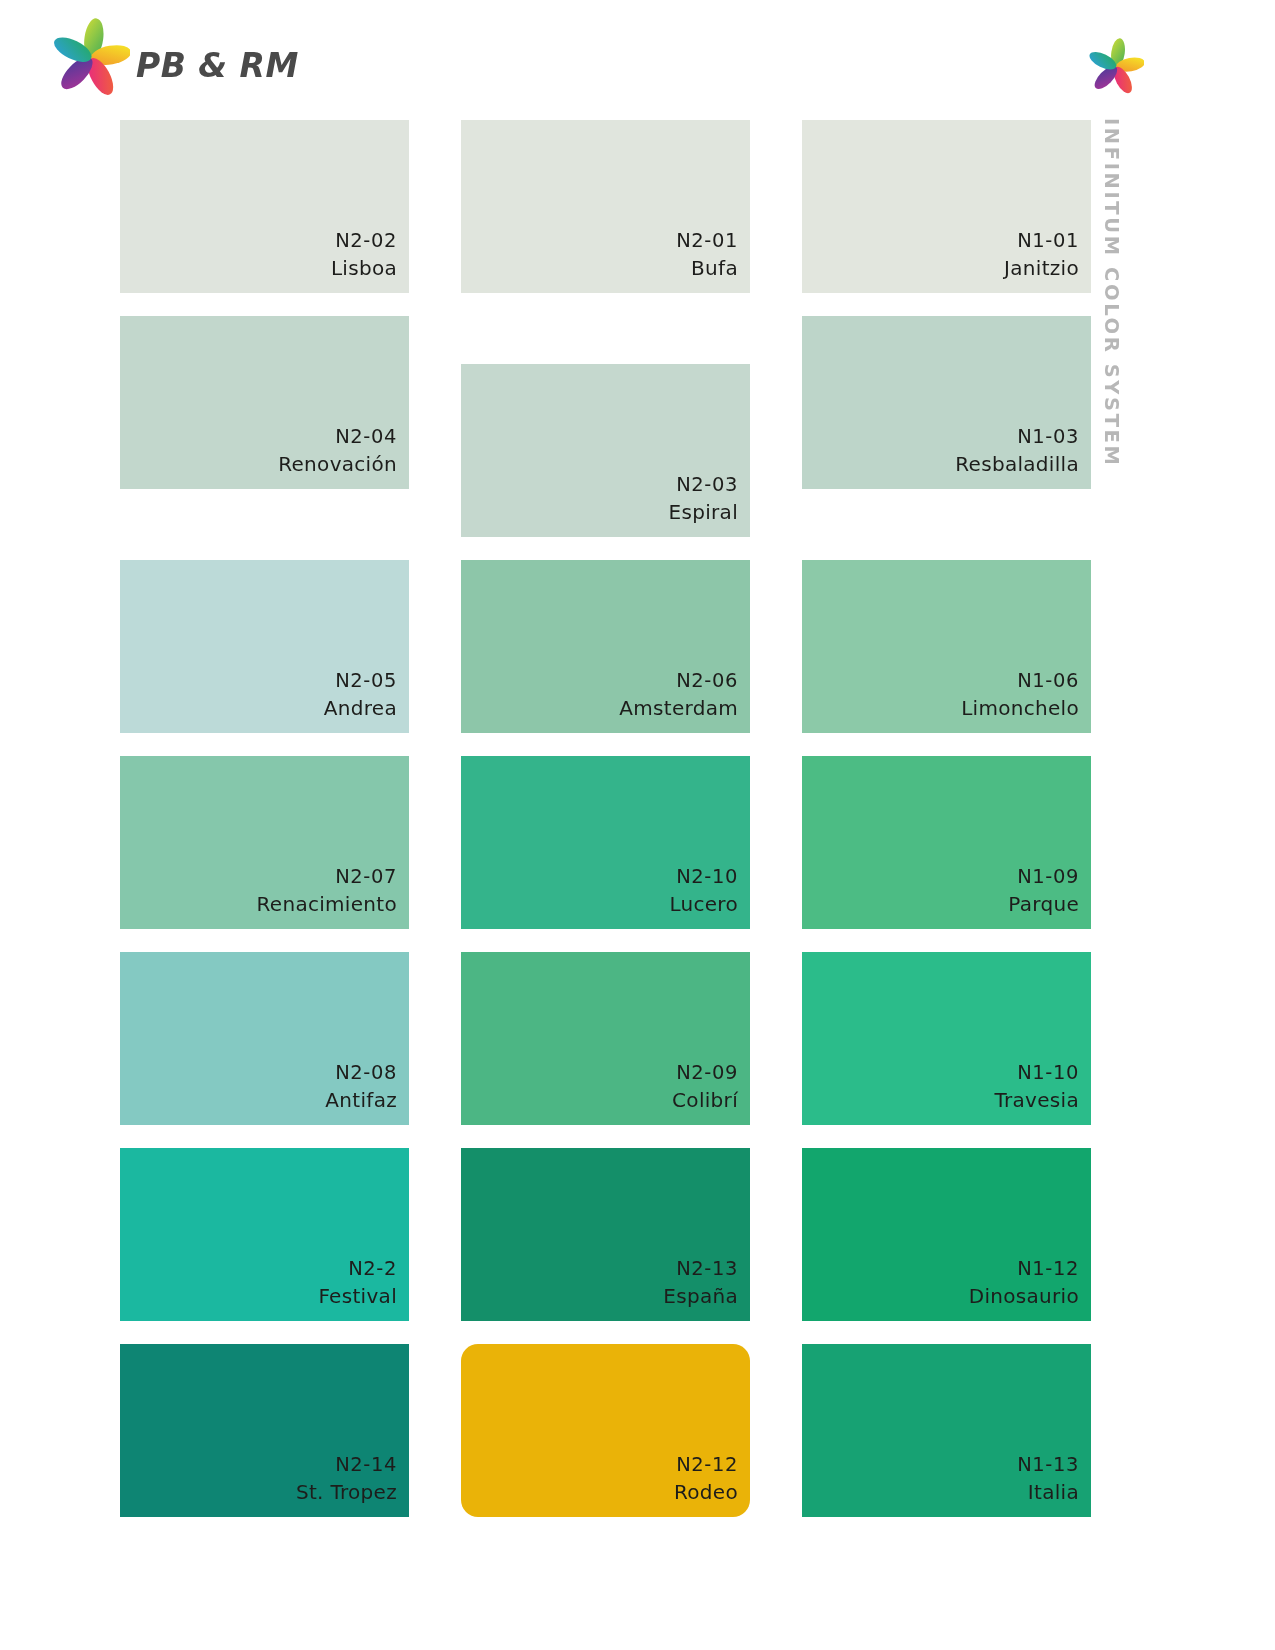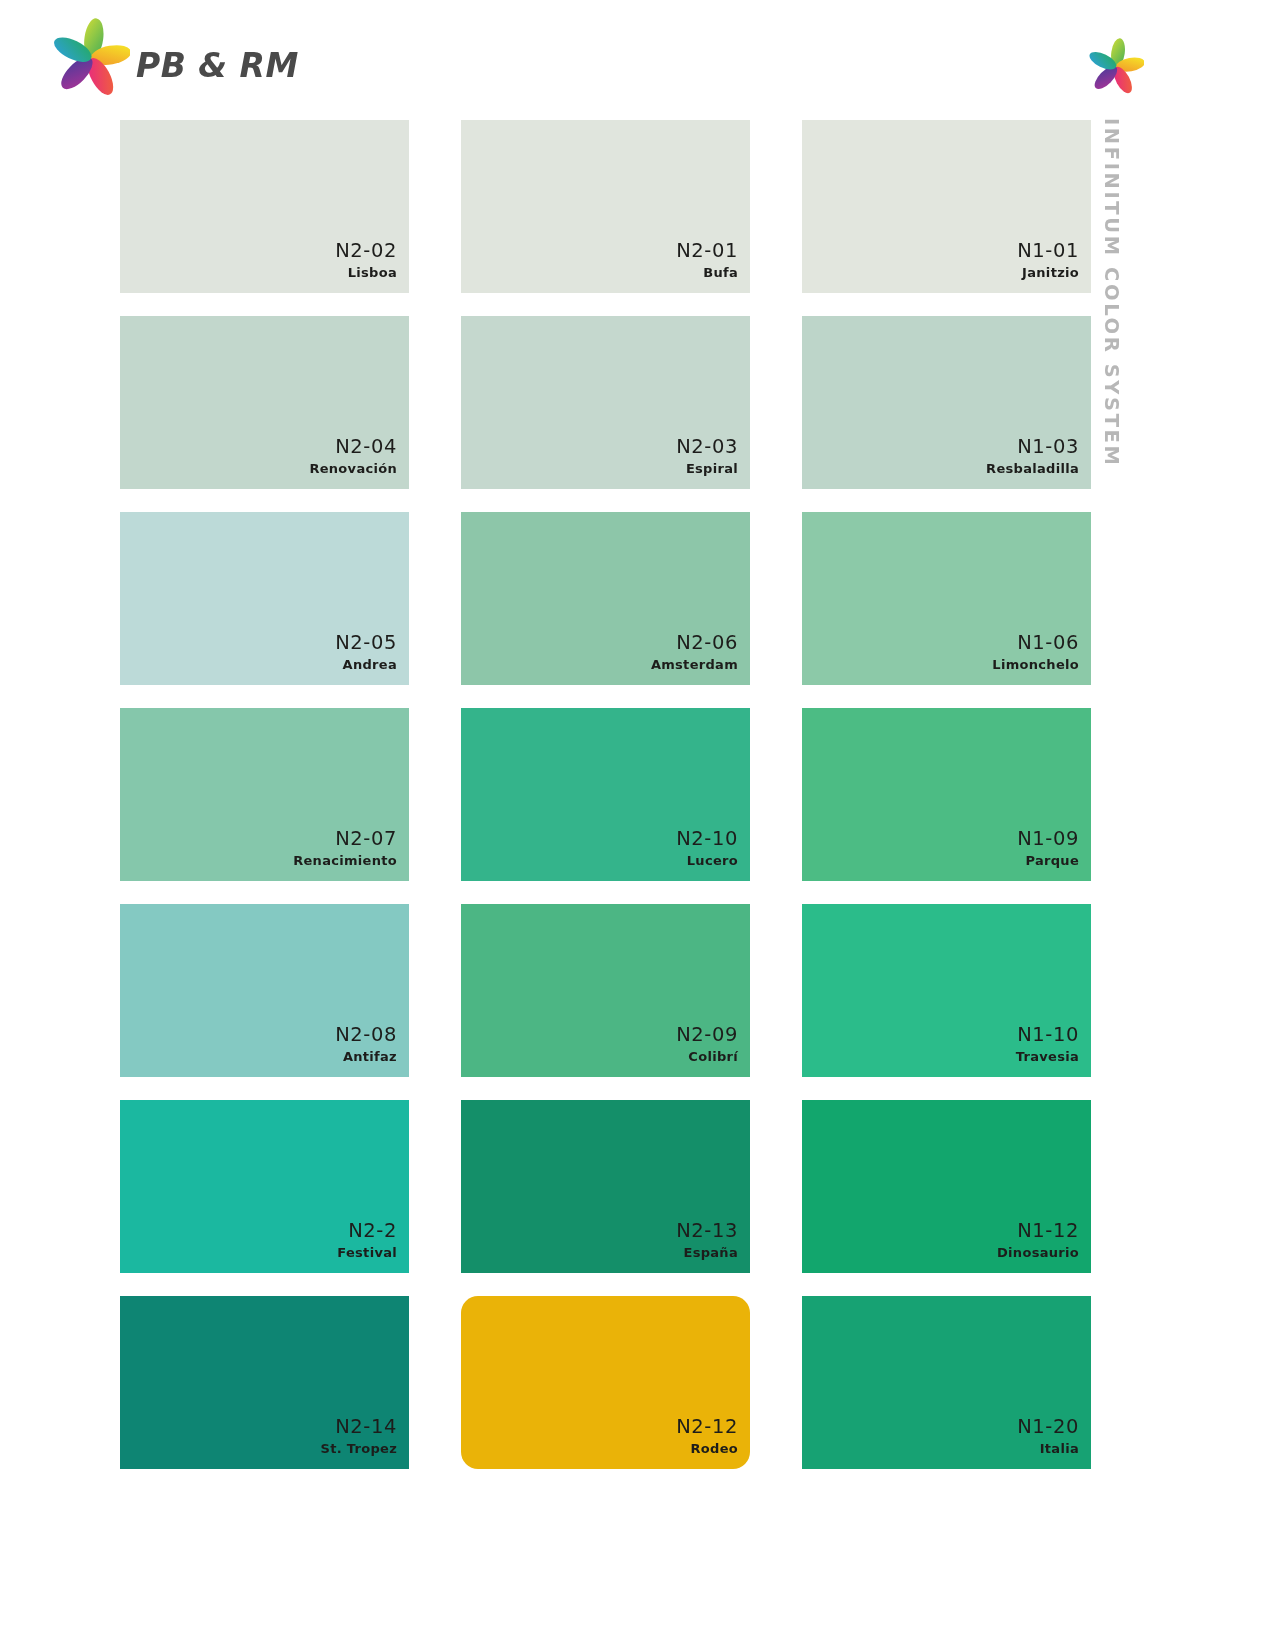--- a/index.html
+++ b/index.html
@@ -100,24 +100,23 @@
     line-height: 1.36;
   }
   .swatch .code {
     display: block;
     font-size: 19.5px;
     color: #1d1d1b;
     letter-spacing: 0.6px;
   }
   .swatch .name {
     display: block;
-    font-size: 13px;
+    font-size: 20px;
     color: #1d1d1b;
     letter-spacing: 0.3px;
-    font-weight: bold;
   }
 </style>
 </head>
 <body>
 
 <div id="header">
 
   <div id="brand-logo">
     <svg class="mark" viewBox="0 0 100 100">
       <defs>
@@ -186,21 +185,21 @@
         <span class="code">N1-01</span>
         <span class="name">Janitzio</span>
       </div>
     </div>
     <div class="swatch" style="background: rgb(194, 215, 204);">
       <div class="labels">
         <span class="code">N2-04</span>
         <span class="name">Renovación</span>
       </div>
     </div>
-    <div class="swatch" style="background: rgb(197, 216, 206);">
+    <div class="swatch" style="background: rgb(197, 216, 206); margin-top: 48px;">
       <div class="labels">
         <span class="code">N2-03</span>
         <span class="name">Espiral</span>
       </div>
     </div>
     <div class="swatch" style="background: rgb(189, 213, 201);">
       <div class="labels">
         <span class="code">N1-03</span>
         <span class="name">Resbaladilla</span>
       </div>
@@ -284,17 +283,17 @@
       </div>
     </div>
     <div class="swatch" style="background: #eab308; border-radius: 17px;">
       <div class="labels">
         <span class="code">N2-12</span>
         <span class="name">Rodeo</span>
       </div>
     </div>
     <div class="swatch" style="background: rgb(23, 162, 115);">
       <div class="labels">
-        <span class="code">N1-20</span>
+        <span class="code">N1-13</span>
         <span class="name">Italia</span>
       </div>
     </div>
   </div>
 
 </body></html>

